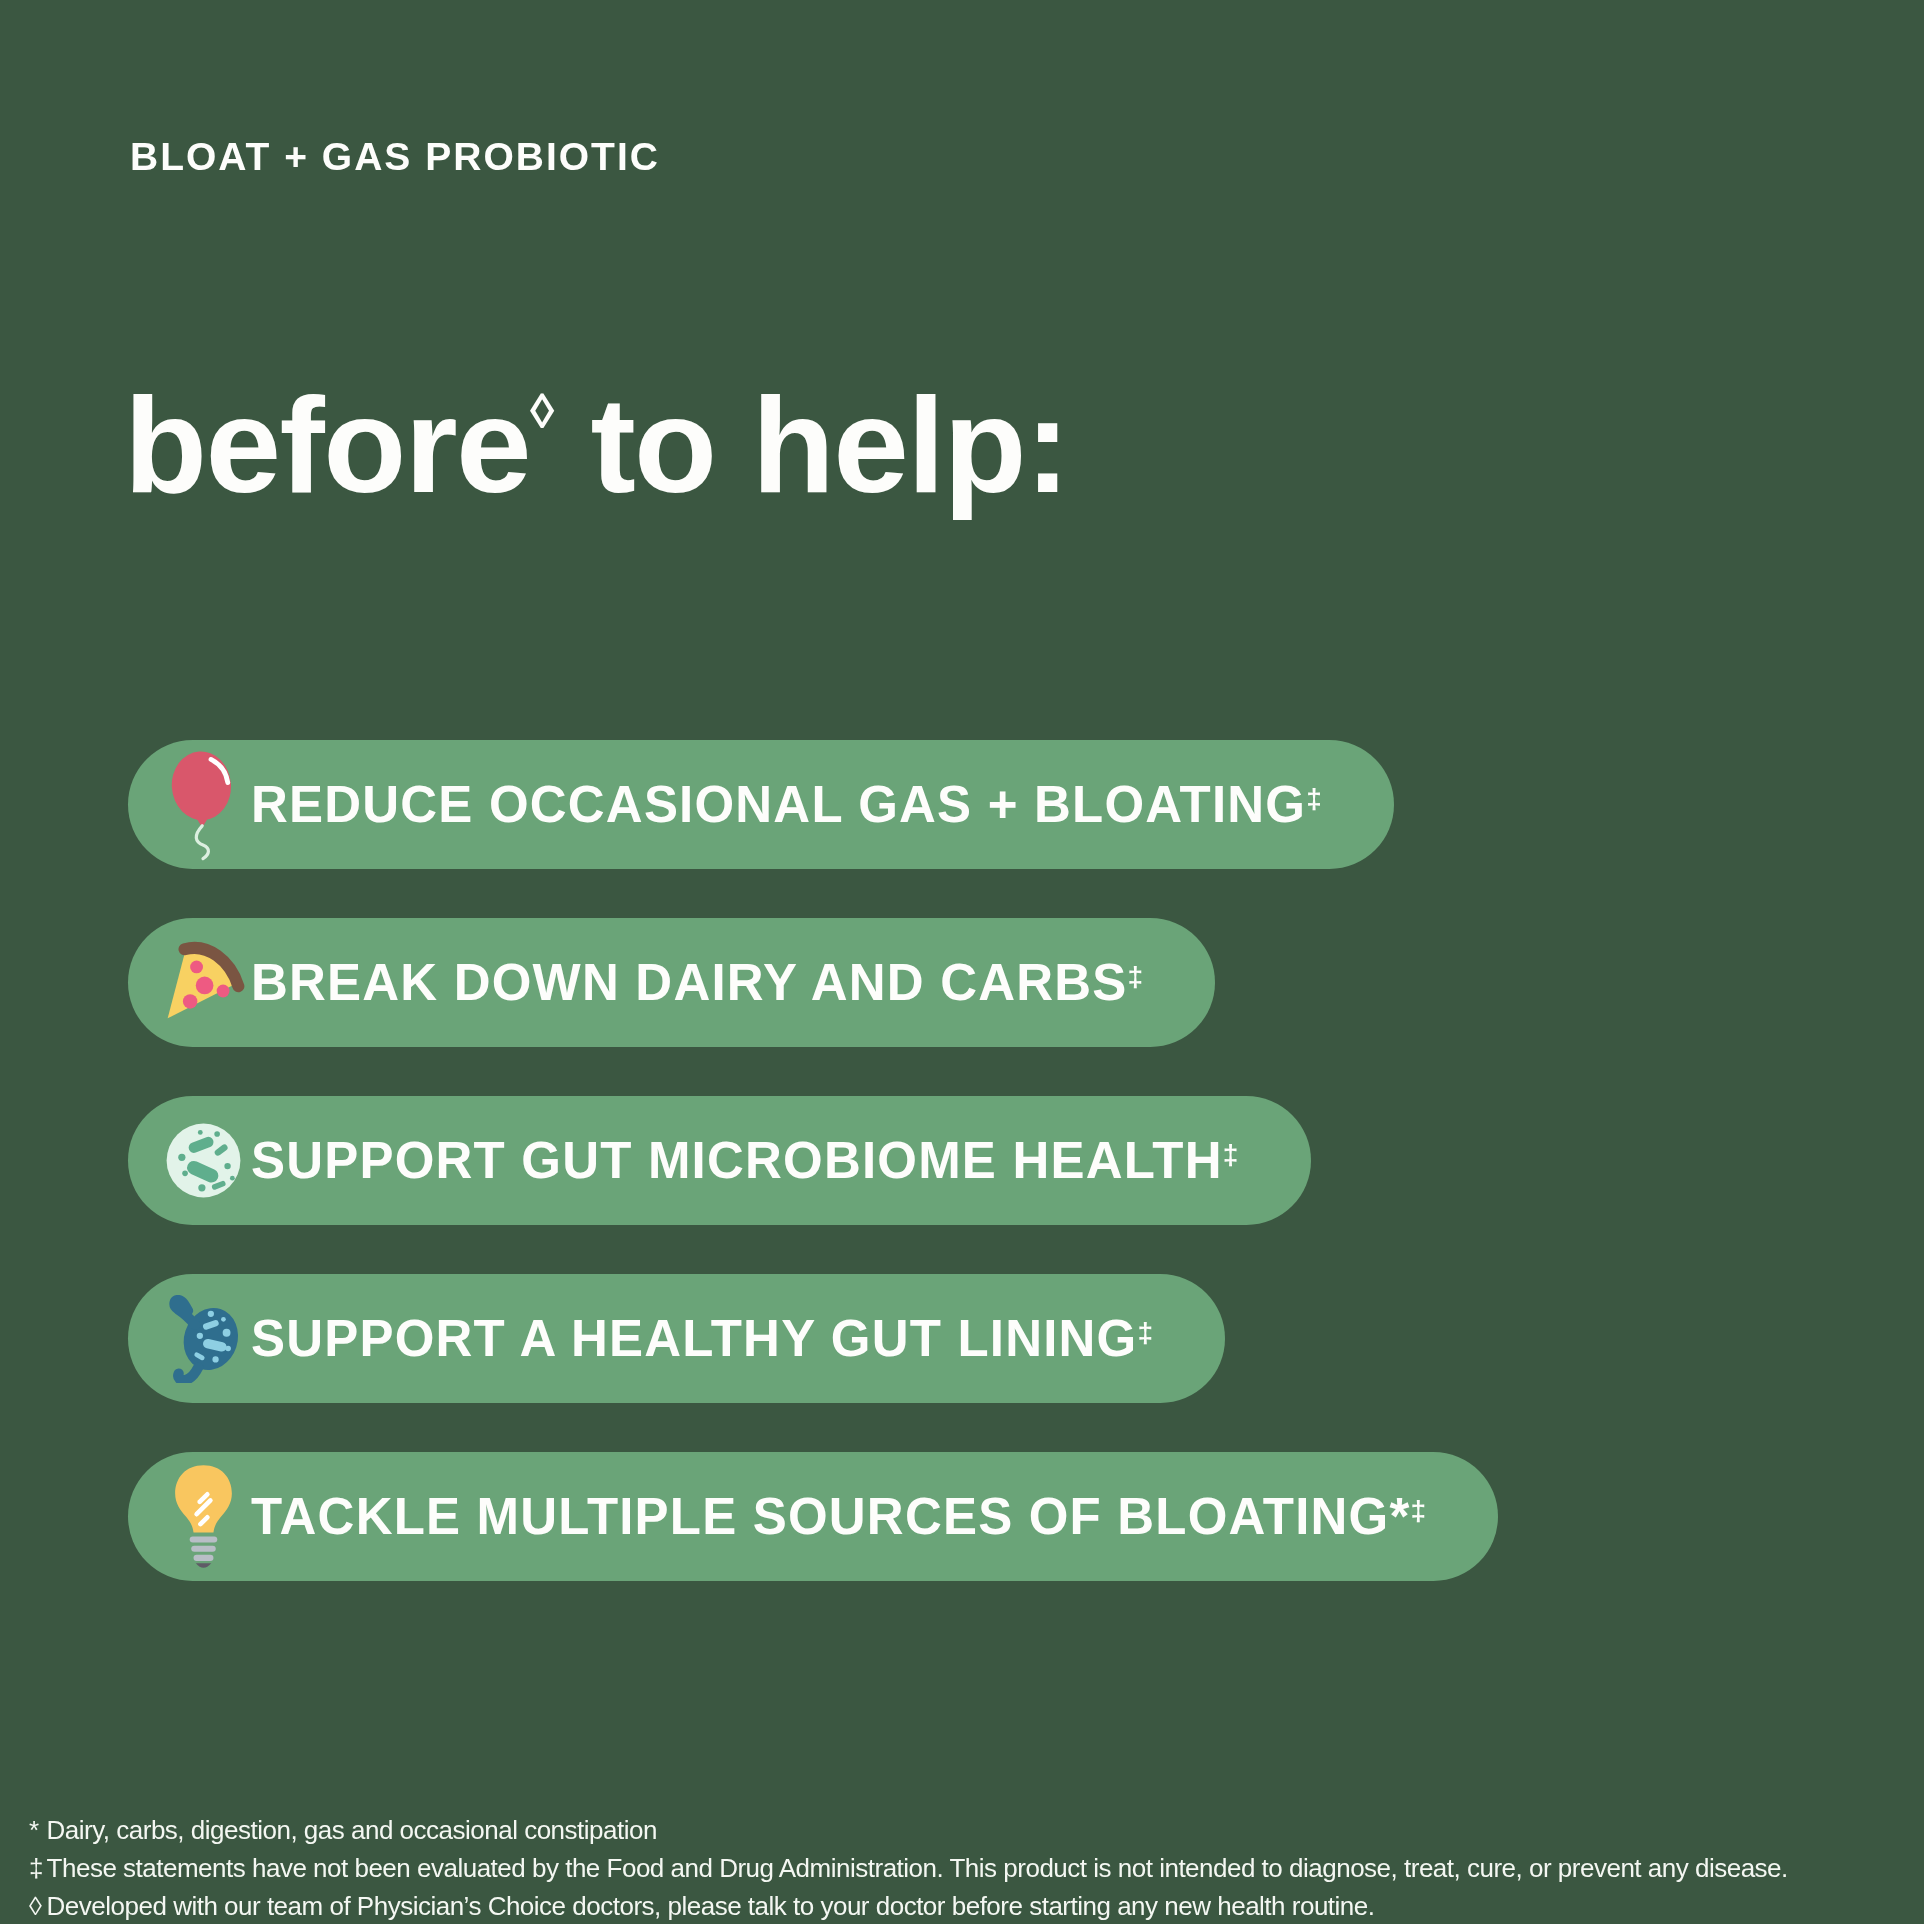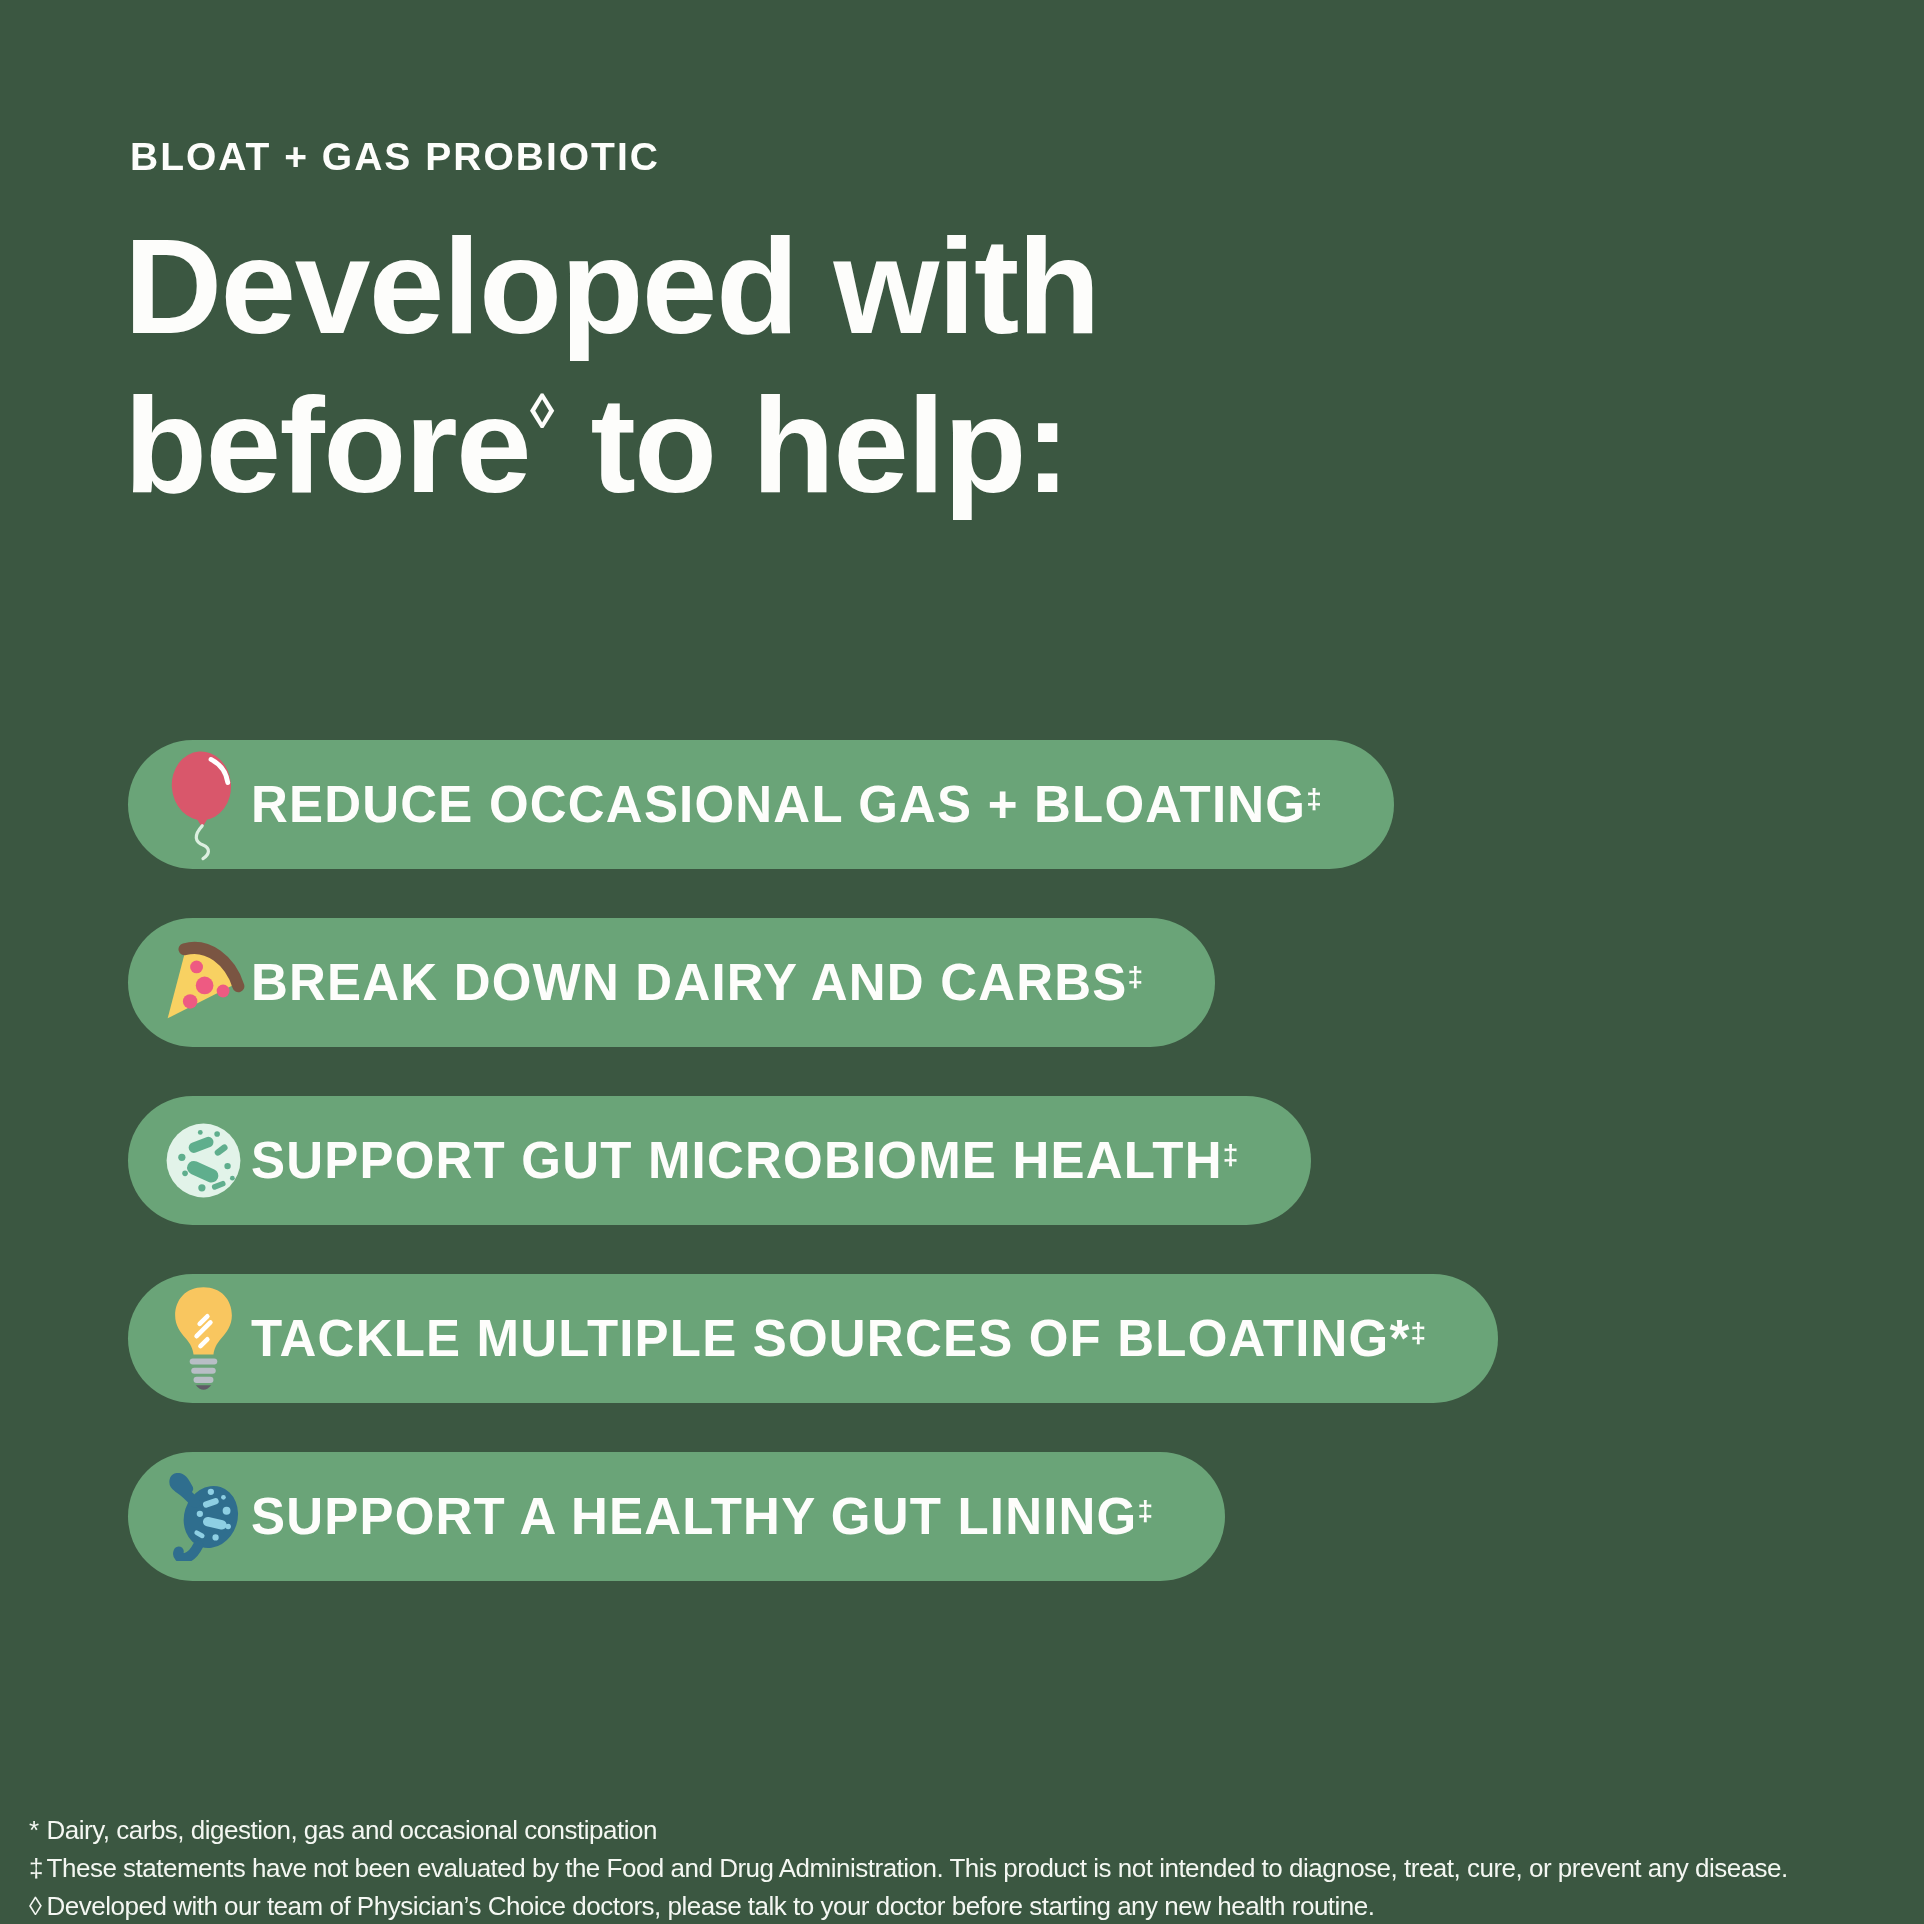--- a/index.html
+++ b/index.html
@@ -99,21 +99,21 @@
   }
   .fn-sym { text-align: left; }
 </style>
 </head>
 <body>
 
 <div class="canvas">
 
   <div class="eyebrow">BLOAT + GAS PROBIOTIC</div>
 
-  <h1 class="title"><span>Developed with</span><br><span><span>before</span><sup class="title-sup">◊</sup><span> to help:</span></span></h1>
+  <h1 class="title"><br><span><span>before</span><sup class="title-sup">◊</sup><span> to help:</span></span></h1>
 
   <div class="pills">
 
     <div class="pill">
       <span class="icon">
         <svg width="80" height="112" viewBox="0 0 100 140">
           <ellipse cx="48" cy="46" rx="37" ry="43" fill="#D9576B" transform="rotate(-4 48 46)"></ellipse>
           <path d="M60 13 C72 19 79 29 81 42" stroke="#FFFFFF" stroke-width="6" fill="none" stroke-linecap="round"></path>
           <path d="M41 85 L57 85 L49 98 Z" fill="#D9576B"></path>
           <path d="M49 96 C38 108 40 116 50 120 C60 124 58 132 50 137" stroke="#DCEFE0" stroke-width="4" fill="none" stroke-linecap="round"></path>
@@ -155,40 +155,20 @@
             <circle cx="65" cy="15" r="3.5"></circle>
             <circle cx="84" cy="70" r="3"></circle>
           </g>
         </svg>
       </span>
       <span class="label"><span>SUPPORT GUT MICROBIOME HEALTH</span><sup class="pill-sup">‡</sup></span>
     </div>
 
     <div class="pill">
       <span class="icon">
-        <svg width="69" height="109" viewBox="0 0 90 142">
-          <path d="M45 4 C68 4 82 20 82 41 C82 54 75 63 68 71 C62 78 59 84 58 92 L32 92 C31 84 28 78 22 71 C15 63 8 54 8 41 C8 20 22 4 45 4 Z" fill="#F9C65F"></path>
-          <g stroke="#FFFFFF" stroke-width="6" stroke-linecap="round">
-            <path d="M40 52 L50 42"></path>
-            <path d="M36 68 L54 50"></path>
-            <path d="M41 81 L50 72"></path>
-          </g>
-          <g fill="#B8BEC6">
-            <rect x="27" y="97" width="36" height="8" rx="4"></rect>
-            <rect x="29" y="109" width="32" height="8" rx="4"></rect>
-            <rect x="32" y="121" width="26" height="8" rx="4"></rect>
-          </g>
-          <path d="M35 132 Q45 144 55 132 Z" fill="#5F5B66"></path>
-        </svg>
-      </span>
-      <span class="label"><span>TACKLE MULTIPLE SOURCES OF BLOATING*</span><sup class="pill-sup">‡</sup></span>
-    </div>
-
-    <div class="pill">
-      <span class="icon">
         <svg width="88" height="88" viewBox="0 0 112 112">
           <ellipse cx="66" cy="56" rx="34" ry="40" transform="rotate(18 66 56)" fill="#2F6E8E"></ellipse>
           <path d="M46 38 C38 28 30 22 24 18 C17 13 19 4 27 7 C32 9 33 14 37 20" stroke="#2F6E8E" stroke-width="13" fill="none" stroke-linecap="round"></path>
           <path d="M50 92 C46 100 42 106 34 108 C27 110 23 105 25 100" stroke="#2F6E8E" stroke-width="13" fill="none" stroke-linecap="round"></path>
           <g stroke="#8ECFE3" stroke-linecap="round">
             <line x1="60" y1="40" x2="72" y2="36" stroke-width="8"></line>
             <line x1="62" y1="62" x2="80" y2="66" stroke-width="12"></line>
             <line x1="48" y1="76" x2="55" y2="80" stroke-width="6"></line>
           </g>
           <g fill="#8ECFE3">
@@ -197,20 +177,40 @@
             <circle cx="72" cy="82" r="4"></circle>
             <circle cx="88" cy="68" r="3.5"></circle>
             <circle cx="66" cy="24" r="4"></circle>
             <circle cx="82" cy="31" r="3"></circle>
           </g>
         </svg>
       </span>
       <span class="label"><span>SUPPORT A HEALTHY GUT LINING</span><sup class="pill-sup">‡</sup></span>
     </div>
 
+    <div class="pill">
+      <span class="icon">
+        <svg width="69" height="109" viewBox="0 0 90 142">
+          <path d="M45 4 C68 4 82 20 82 41 C82 54 75 63 68 71 C62 78 59 84 58 92 L32 92 C31 84 28 78 22 71 C15 63 8 54 8 41 C8 20 22 4 45 4 Z" fill="#F9C65F"></path>
+          <g stroke="#FFFFFF" stroke-width="6" stroke-linecap="round">
+            <path d="M40 52 L50 42"></path>
+            <path d="M36 68 L54 50"></path>
+            <path d="M41 81 L50 72"></path>
+          </g>
+          <g fill="#B8BEC6">
+            <rect x="27" y="97" width="36" height="8" rx="4"></rect>
+            <rect x="29" y="109" width="32" height="8" rx="4"></rect>
+            <rect x="32" y="121" width="26" height="8" rx="4"></rect>
+          </g>
+          <path d="M35 132 Q45 144 55 132 Z" fill="#5F5B66"></path>
+        </svg>
+      </span>
+      <span class="label"><span>TACKLE MULTIPLE SOURCES OF BLOATING*</span><sup class="pill-sup">‡</sup></span>
+    </div>
+
   </div>
 
   <div class="footnotes">
     <div class="fn">
       <span class="fn-sym">*</span>
       <span class="fn-text">Dairy, carbs, digestion, gas and occasional constipation</span>
     </div>
     <div class="fn">
       <span class="fn-sym">‡</span>
       <span class="fn-text">These statements have not been evaluated by the Food and Drug Administration. This product is not intended to diagnose, treat, cure, or prevent any disease.</span>

